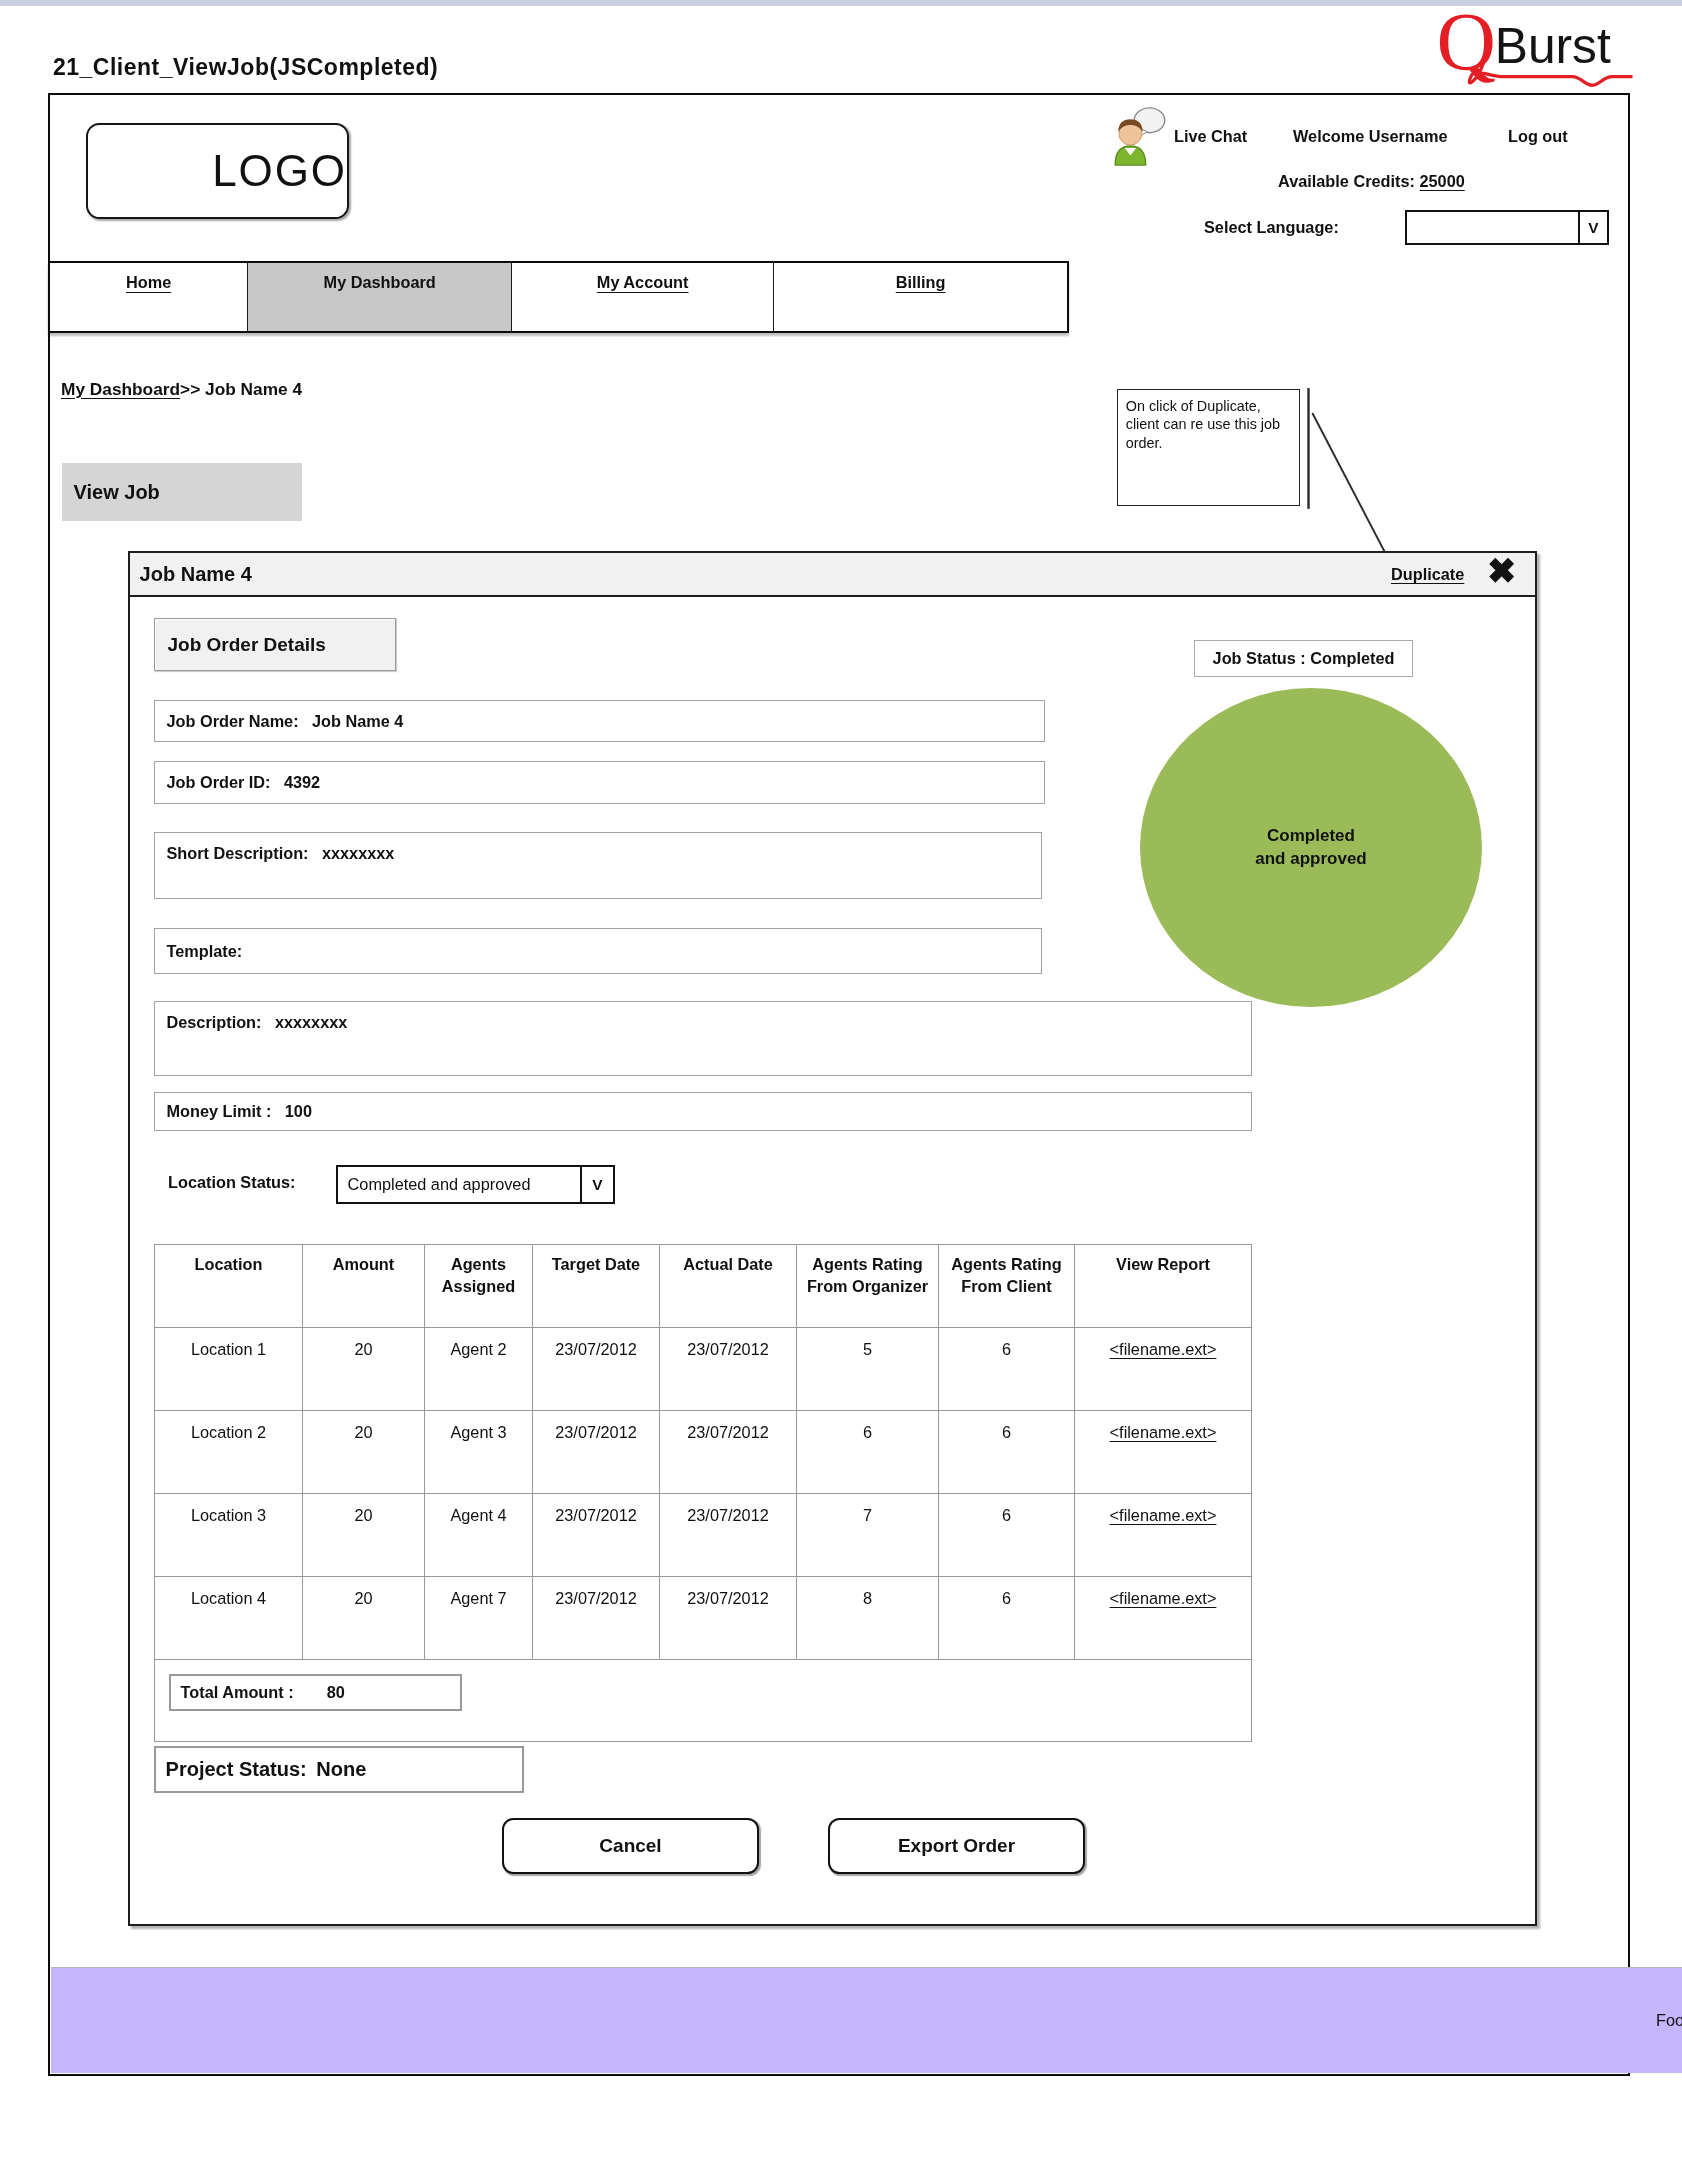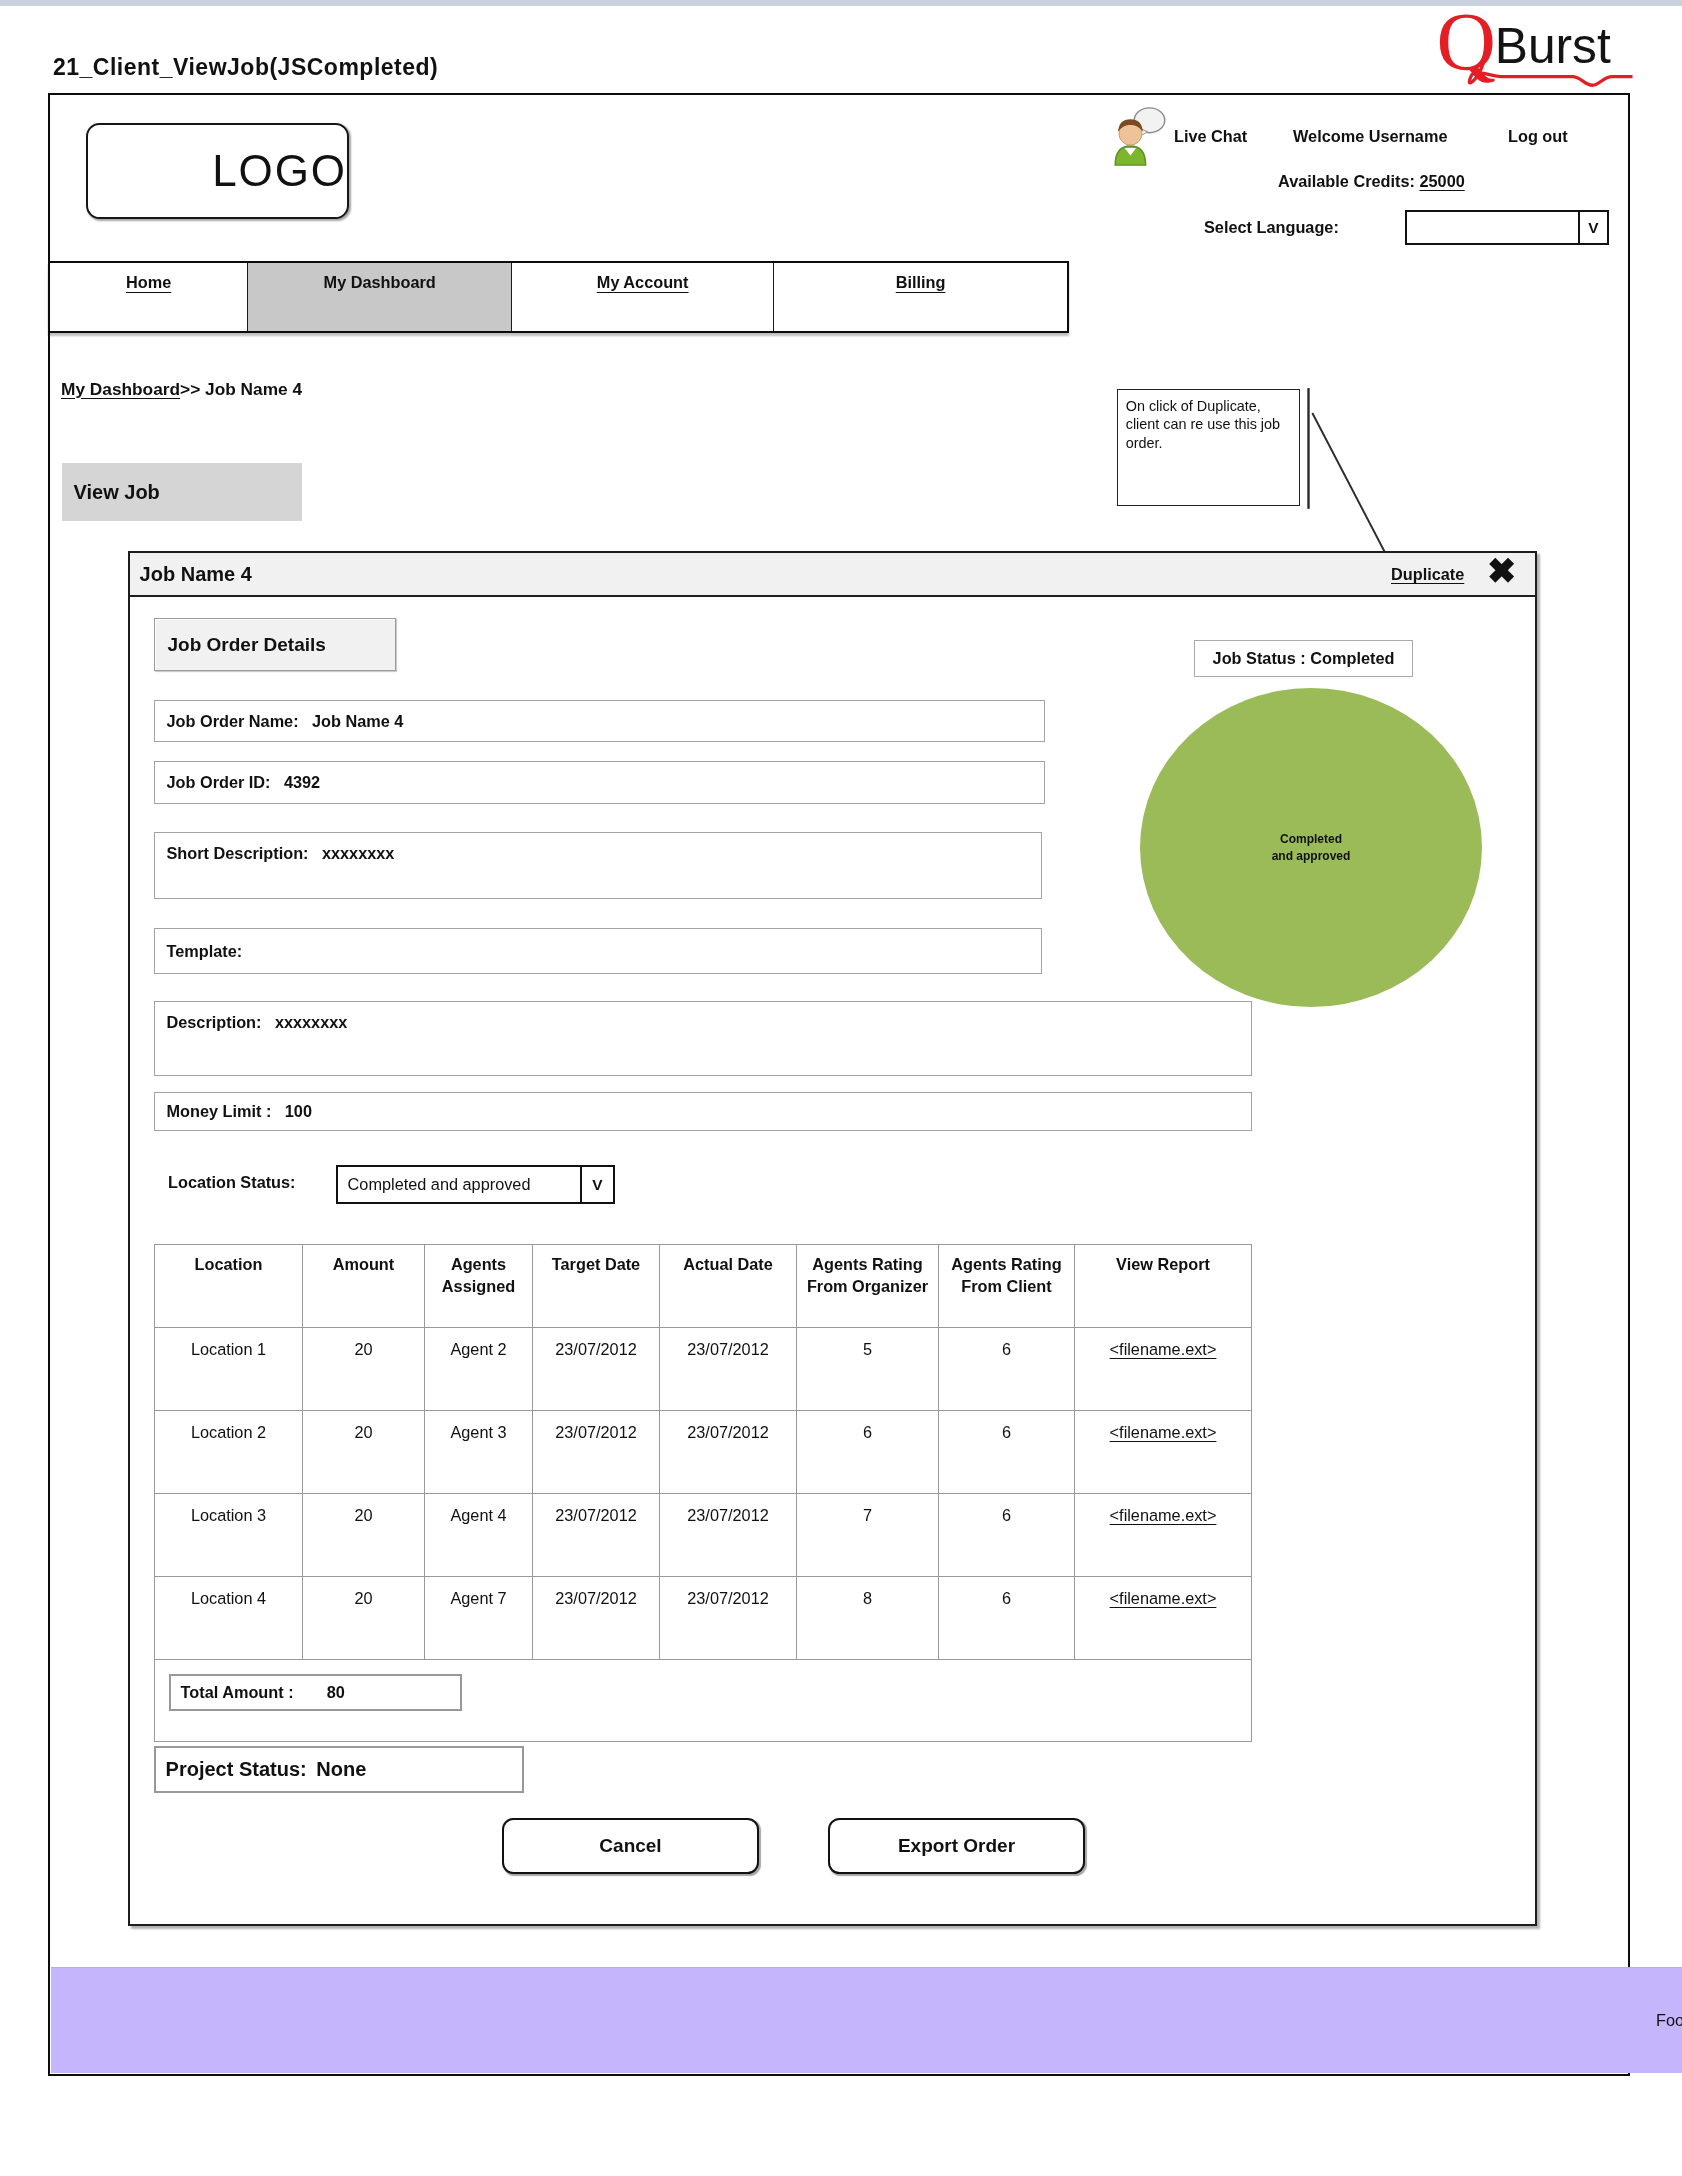--- a/index.html
+++ b/index.html
@@ -93,21 +93,21 @@
   }
   .status-box {
     left:1194px; top:640px; width:219px; height:37px;
     border:1.9px solid #aaa; background:#fff;
     display:flex; align-items:center; justify-content:center;
     font-size:16.3px; font-weight:700;
   }
   .circle {
     left:1140px; top:688px; width:342px; height:319px; border-radius:50%;
     display:flex; flex-direction:column; align-items:center; justify-content:center;
-    font-size:12px; font-weight:700; text-align:center; line-height:1.35;
+    font-size:17px; font-weight:700; text-align:center; line-height:1.35;
   }
 
   .field {
     border:1.9px solid #a3a3a3; background:#fff;
     font-size:16.3px; font-weight:700; padding-left:11.5px;
     display:flex; align-items:center;
   }
   .field.tall { align-items:flex-start; padding-top:10.6px; }
   .field .val { margin-left:13.4px; }
   .f1 { left:154px; top:700px;  width:891px;  height:42px; }

